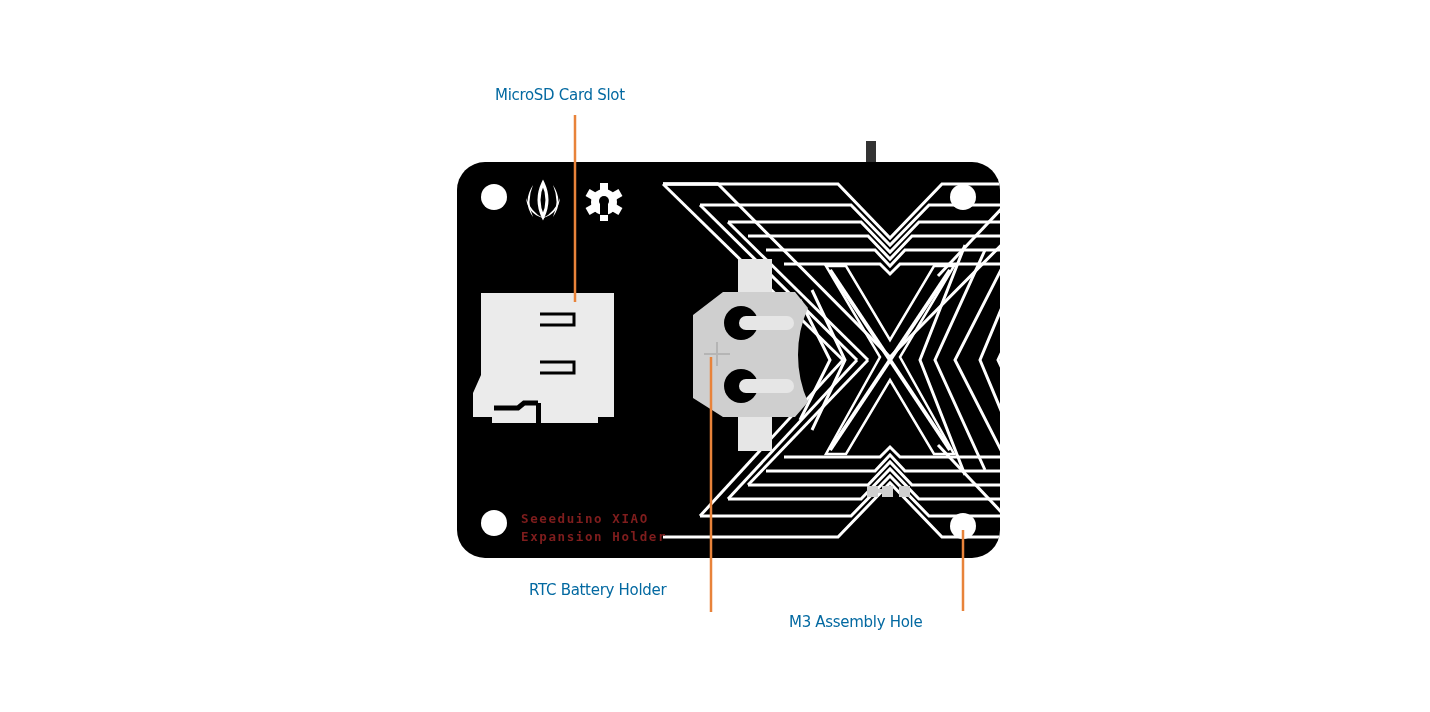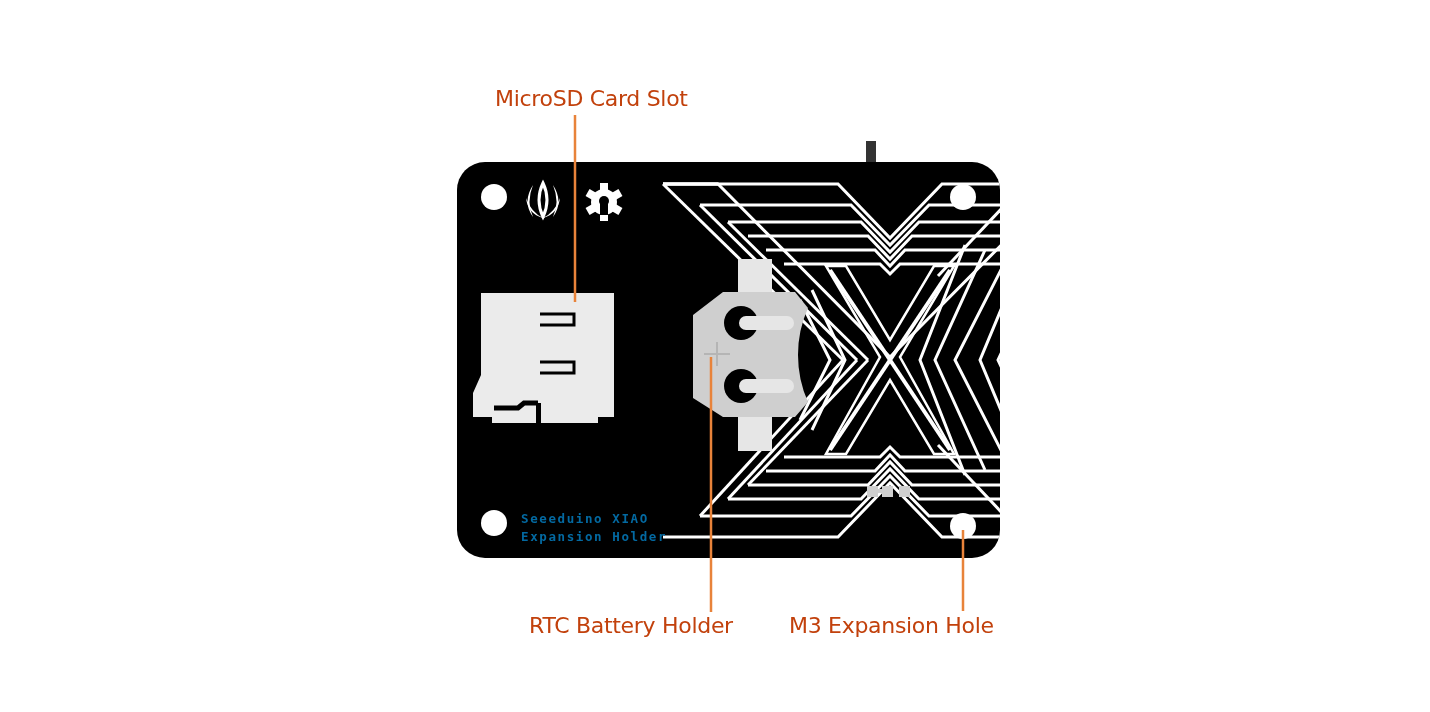--- a/index.html
+++ b/index.html
@@ -1,19 +1,19 @@
 <!DOCTYPE html>
 <html><head>
 <meta charset="utf-8">
 <style>
   html, body { margin: 0; padding: 0; background: #ffffff; }
   body { width: 1430px; height: 712px; position: relative; overflow: hidden; font-family: "DejaVu Sans", sans-serif; }
   #stage { position: absolute; left: 0; top: 0; width: 1430px; height: 712px; }
-  .label { position: absolute; font-family: "DejaVu Sans", sans-serif; font-size: 22px; color: #c2410c; white-space: nowrap; letter-spacing: -0.3px; }
-  .board-text { position: absolute; font-family: "DejaVu Sans Mono", monospace; font-size: 12.5px; font-weight: bold; color: #0369a1; letter-spacing: 1.6px; line-height: 18px; white-space: nowrap; }
+  .label { position: absolute; font-family: "DejaVu Sans", sans-serif; font-size: 15px; color: #0369a1; white-space: nowrap; letter-spacing: -0.3px; }
+  .board-text { position: absolute; font-family: "DejaVu Sans Mono", monospace; font-size: 12.5px; font-weight: bold; color: #7f1d1d; letter-spacing: 1.6px; line-height: 18px; white-space: nowrap; }
 </style>
 </head>
 <body>
 
 <div id="stage">
   <svg width="1430" height="712" viewBox="0 0 1430 712" xmlns="http://www.w3.org/2000/svg">
     <defs>
       <clipPath id="boardClip">
         <rect x="457" y="162" width="543" height="396" rx="28" ry="28"></rect>
       </clipPath>
@@ -129,15 +129,15 @@
   </svg>
 
   
   <div class="board-text" style="left:521px; top:510px;">
     <div>Seeeduino XIAO</div>
     <div>Expansion Holder</div>
   </div>
 
   
   <div class="label" style="left:495px; top:86px;">MicroSD Card Slot</div>
-  <div class="label" style="left:529px; top:613px;">RTC Battery Holder</div>
-  <div class="label" style="left:789px; top:613px;">M3 Expansion Hole</div>
+  <div class="label" style="left:529px; top:581px;">RTC Battery Holder</div>
+  <div class="label" style="left:789px; top:613px;">M3 Assembly Hole</div>
 </div>
 
 </body></html>

